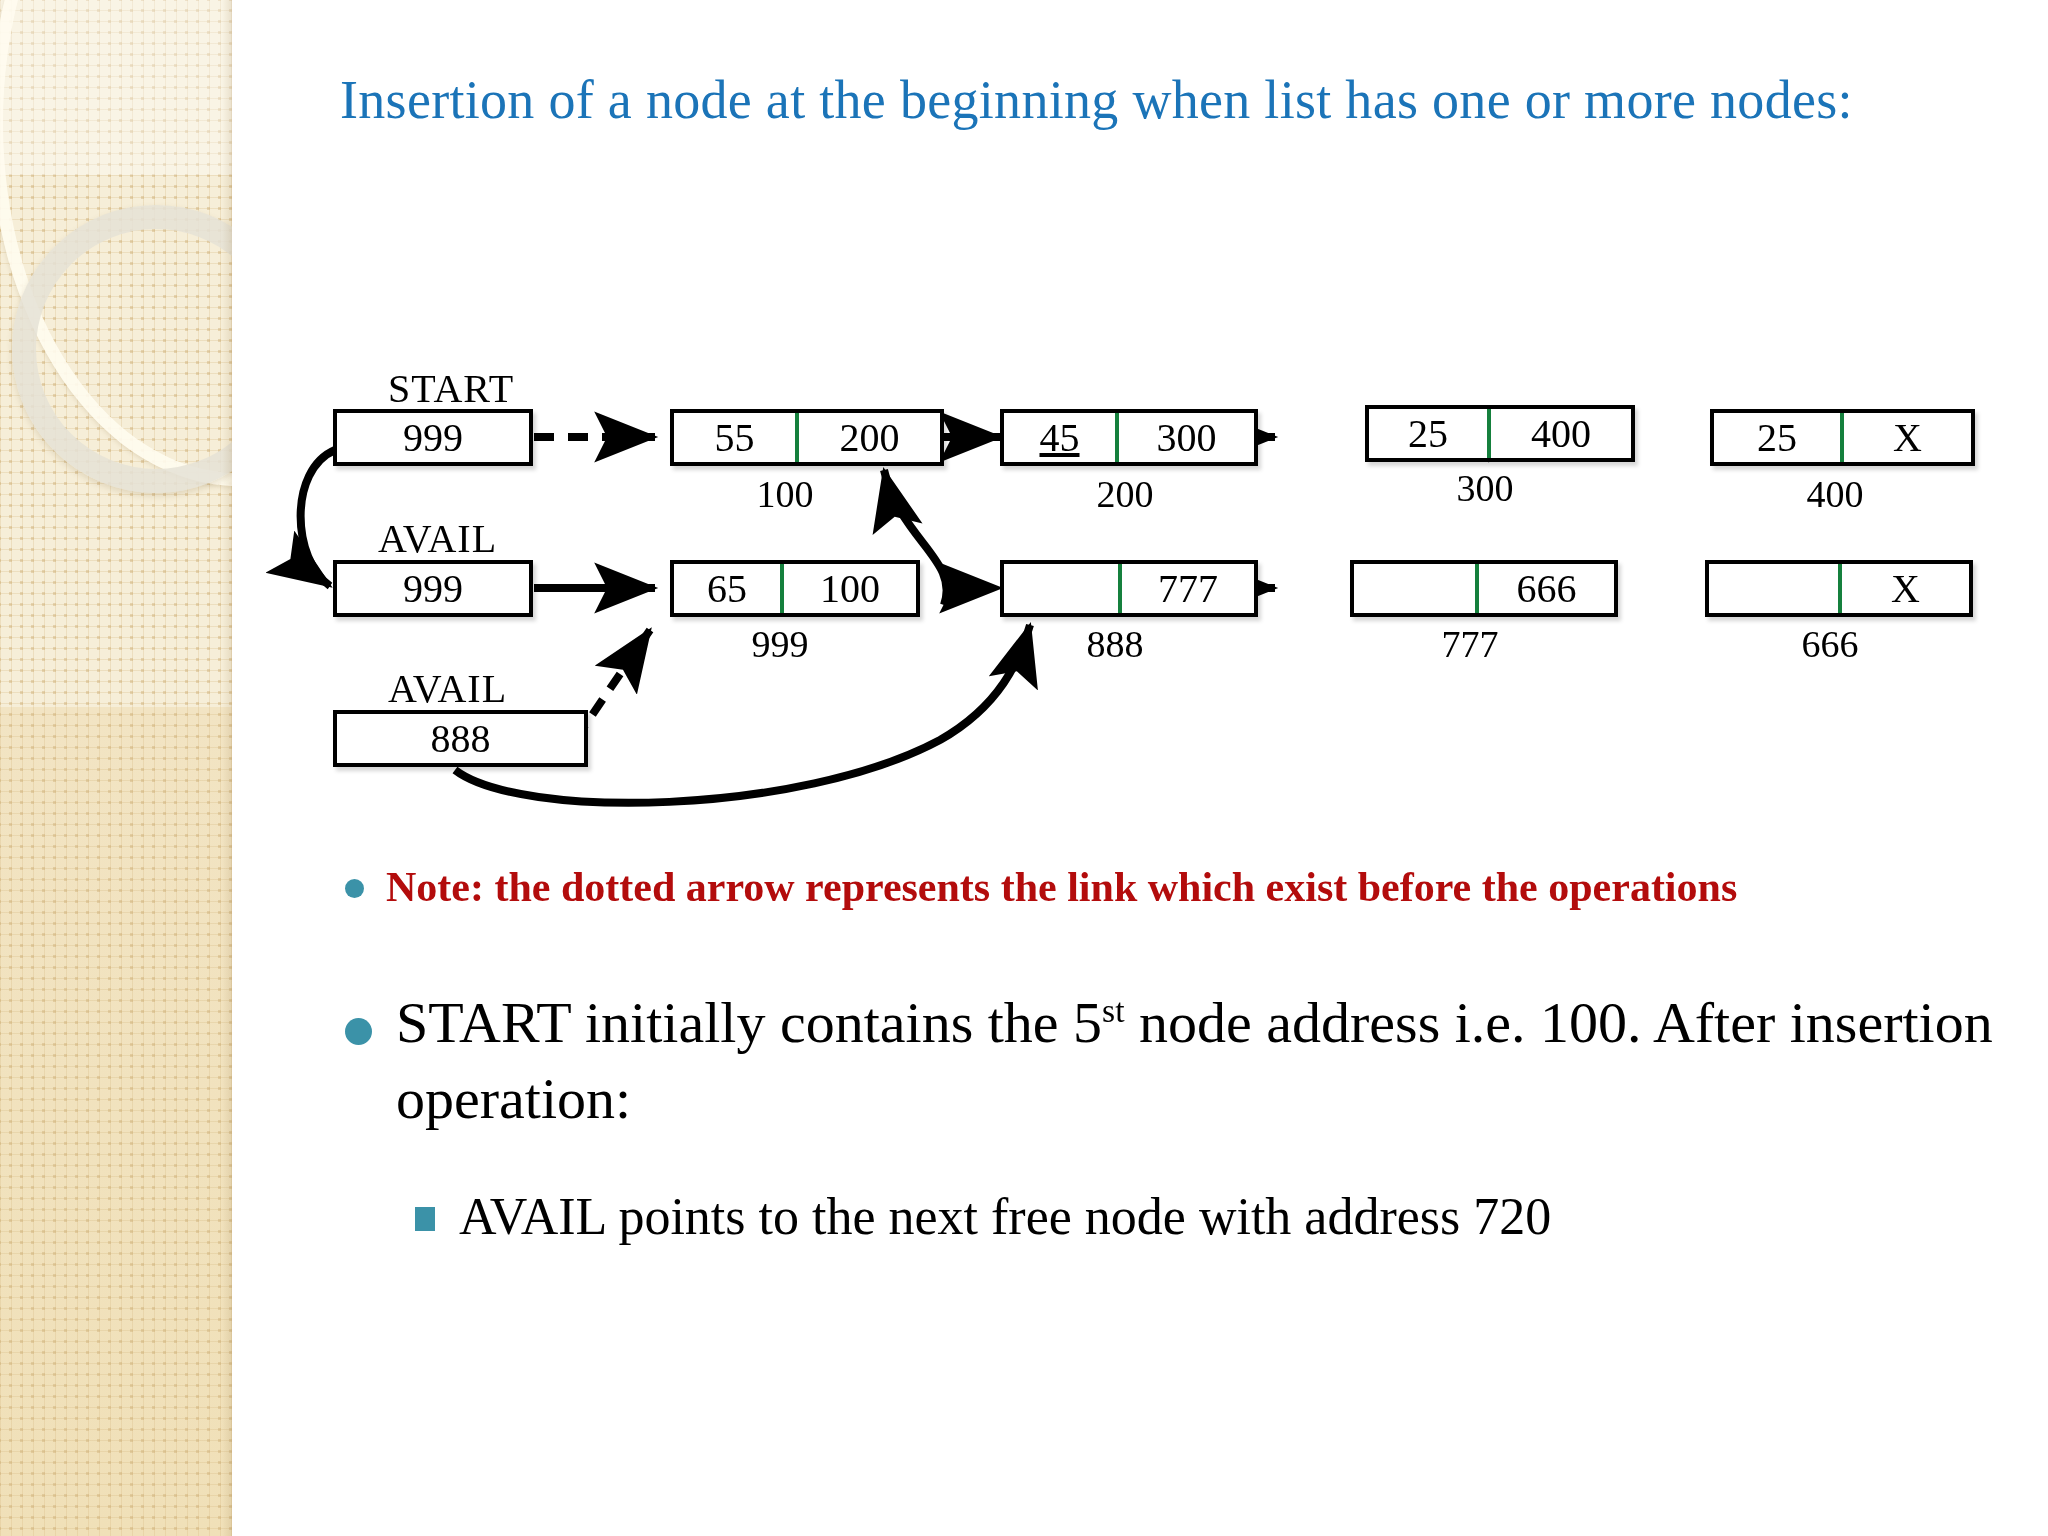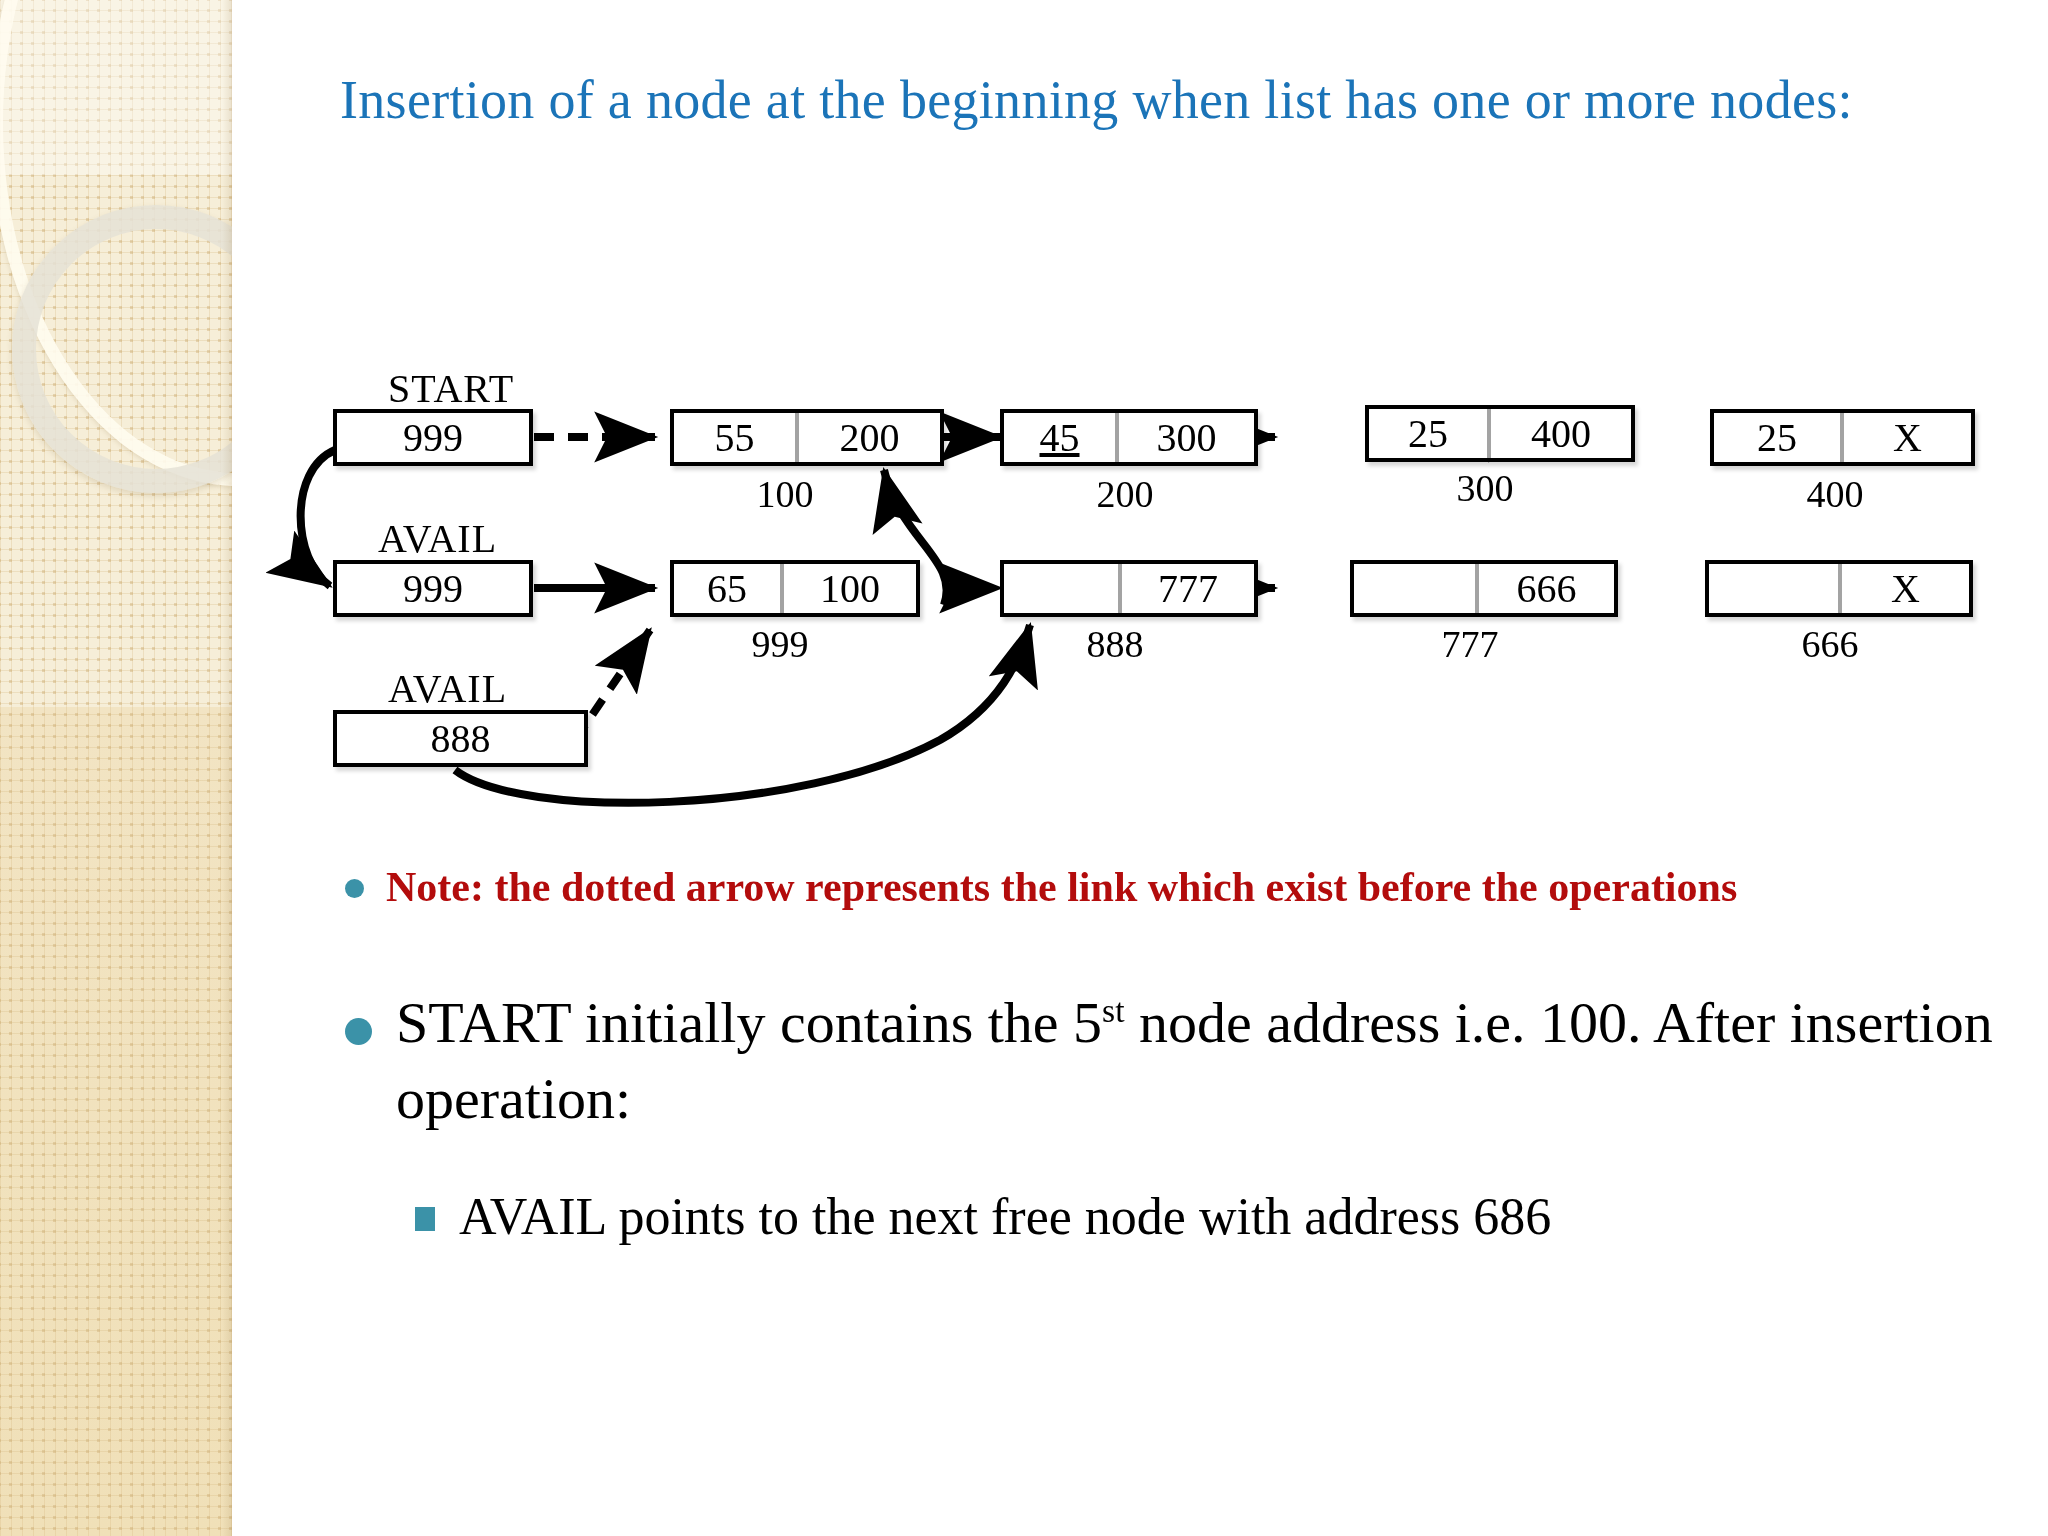--- a/index.html
+++ b/index.html
@@ -67,21 +67,21 @@
     border:4px solid #000;
     background:#fff;
     box-sizing:border-box;
     display:flex;
     box-shadow:3px 4px 4px rgba(0,0,0,.16);
   }
   .node .cell{
     display:flex;align-items:center;justify-content:center;
     font-size:40px;color:#000;box-sizing:border-box;
   }
-  .node .cell.data{flex:0 0 auto;border-right:4px solid #a3a3a3;}
+  .node .cell.data{flex:0 0 auto;border-right:4px solid #15803d;}
   .node .cell.link{flex:1 1 auto;}
   .ptrbox{
     position:absolute;border:4px solid #000;background:#fff;box-sizing:border-box;
     display:flex;align-items:center;justify-content:center;
     font-size:40px;box-shadow:3px 4px 4px rgba(0,0,0,.16);
   }
   .varlabel{
     position:absolute;font-size:40px;color:#000;letter-spacing:1px;
   }
   .addr{
@@ -238,15 +238,15 @@
 </div>
 
 <div id="mainbullet">
   <span class="dot"></span>
   <span class="txt"><span>START initially contains the 5</span><sup>st</sup><span> node address i.e. 100. After insertion operation:</span></span>
 </div>
 
 <div id="sublist">
   <div class="subitem">
     <span class="sq"></span>
-    <span class="txt">AVAIL points to the next free node with address 686</span>
+    <span class="txt">AVAIL points to the next free node with address 720</span>
   </div>
 </div>
 
 </body></html>

